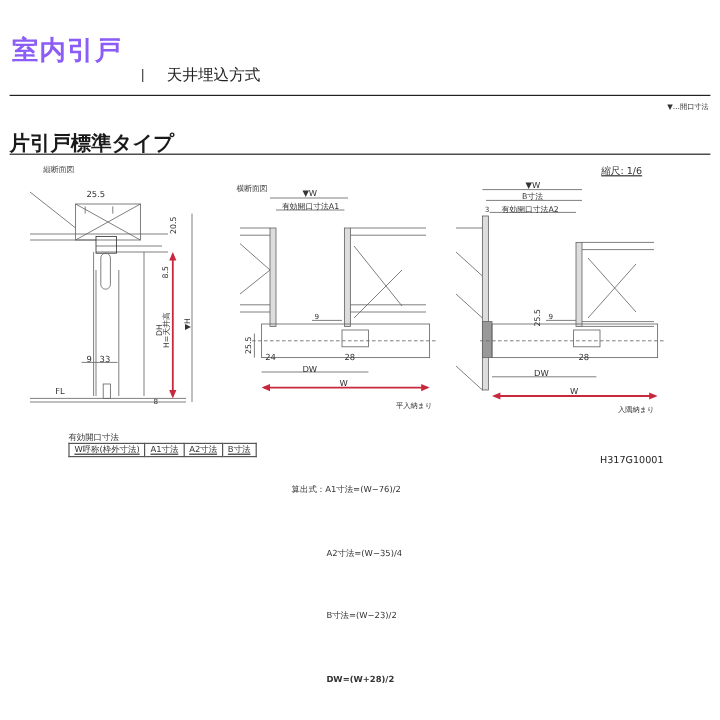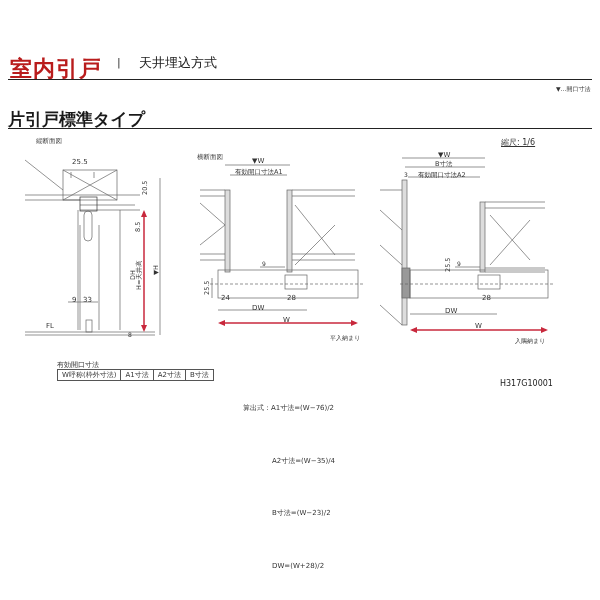--- a/index.html
+++ b/index.html
@@ -1,28 +1,28 @@
 <!DOCTYPE html>
 <html><head>
 <meta charset="utf-8">
 <style>
   html, body { margin:0; padding:0; background:#ffffff; }
   body { width:600px; height:600px; position:relative; overflow:hidden; font-family:"DejaVu Sans", sans-serif; color:#222; }
   .abs { position:absolute; }
-  .title { left:10px; top:54px; font-size:22px; font-weight:bold; letter-spacing:1px; color:#b91c1c; }
+  .title { left:10px; top:27px; font-size:22px; font-weight:bold; letter-spacing:1px; color:#8b5cf6; }
   .sep { left:117px; top:56px; font-size:11px; color:#333; }
   .subtitle { left:139px; top:54px; font-size:13px; color:#222; }
   .rule1 { left:8px; top:79px; width:584px; height:1px; background:#222; }
   .legend { left:556px; top:85px; font-size:6px; color:#333; }
   .section { left:8px; top:108px; font-size:17px; font-weight:bold; color:#1a1a1a; }
   .rule2 { left:8px; top:128px; width:584px; height:1px; background:#222; }
   .lbl-small { font-size:6.5px; color:#444; }
   .scale { left:501px; top:137px; font-size:8px; color:#333;text-decoration:underline; }
   svg text { font-family:"DejaVu Sans", sans-serif; }
-  table.dims { position:absolute; left:57px; top:369px; border-collapse:collapse; font-size:7px; color:#333; }
+  table.dims { position:absolute; left:57px; top:369px; border-collapse:collapse; font-size:7px; color:#333;text-decoration:underline; }
   table.dims td, table.dims th { border:1px solid #555; padding:0 4px; height:9px; text-align:center; font-weight:normal; }
   .tbl-caption { left:57px; top:360px; font-size:7px; color:#333; }
   .formulas { left:243px; top:360px; font-size:7px; color:#333; line-height:8.5px; }
   .formulas .row { white-space:nowrap;margin-top:44px; }
   .code { left:500px; top:379px; font-size:8px; color:#222; }
 </style>
 </head>
 <body>
 
 <div class="abs title">室内引戸</div>
@@ -163,16 +163,16 @@
     <th>A2寸法</th>
     <th>B寸法</th>
   </tr>
 </tbody>
   </table>
 
 <div class="abs formulas">
   <div class="row"><span>算出式：</span><span>A1寸法=(W−76)/2</span></div>
   <div class="row" style="padding-left:29px;"><span>A2寸法=(W−35)/4</span></div>
   <div class="row" style="padding-left:29px;"><span>B寸法=(W−23)/2</span></div>
-  <div class="row" style="padding-left:29px;"><span>DW=(W+28)/2</span></div>
+  <div class="row" style="padding-left:29px;font-weight:bold;"><span>DW=(W+28)/2</span></div>
 </div>
 
 <div class="abs code">H317G10001</div>
 
 </body></html>

